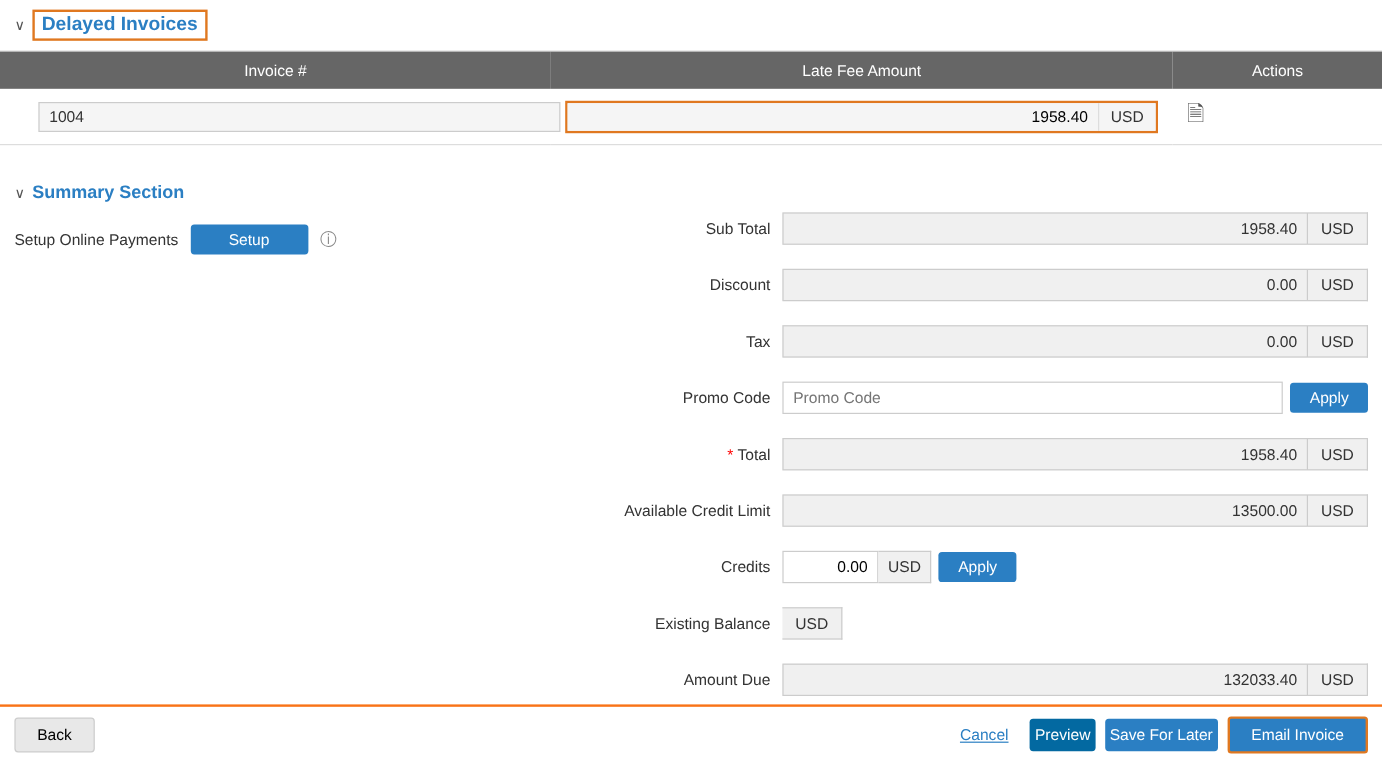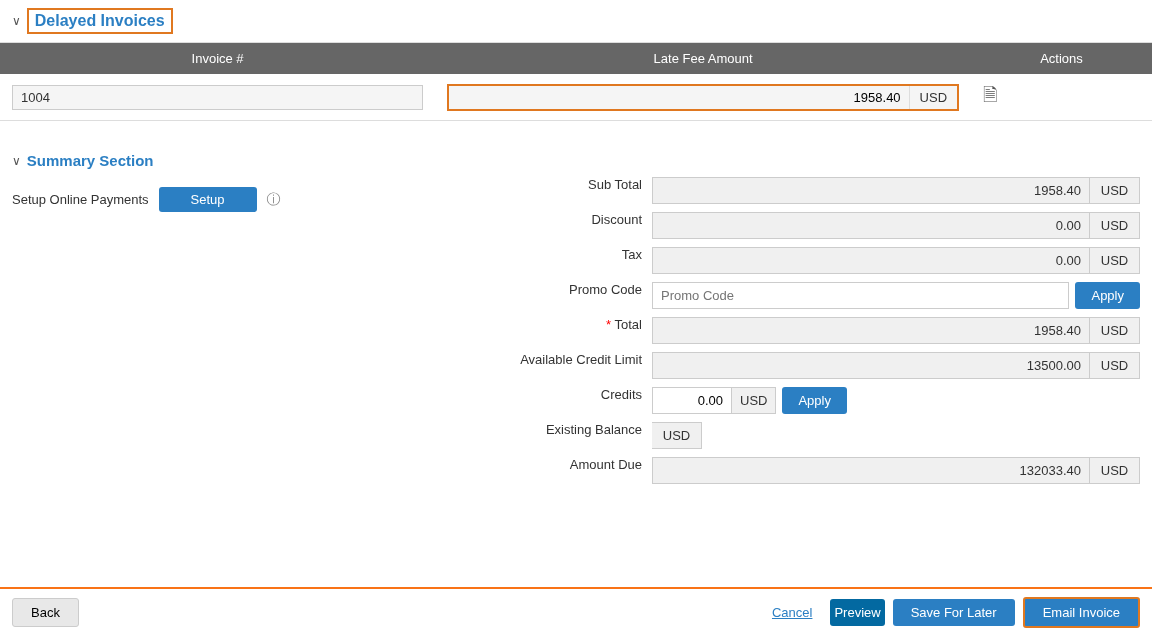--- a/index.html
+++ b/index.html
@@ -48,20 +48,21 @@
       padding: 8px 12px;
     }
 
     .invoice-input {
       border: 1px solid #ccc;
       background: #f5f5f5;
       padding: 4px 8px;
       width: 100%;
       font-size: 13px;
       color: #333;
+      margin-left: 20px;
     }
     .late-fee-input-wrapper {
       flex: 1;
       display: flex;
       align-items: center;
       border: 2px solid #e07820;
       background: #f5f5f5;
     }
     .late-fee-amount {
       flex: 1;
@@ -131,21 +132,22 @@
       font-size: 14px;
       cursor: pointer;
     }
 
     .right-section {
       flex: 1;
     }
 
     .summary-row {
       display: flex;
-      margin-bottom: 8px;
+      align-items: center;
+      margin-bottom: 20px;
     }
     .summary-label {
       width: 200px;
       text-align: right;
       padding-right: 10px;
       font-size: 13px;
       color: #333;
     }
     .summary-label.required::before {
       content: "* ";
@@ -244,21 +246,21 @@
       border: none;
       padding: 6px 4px;
       font-size: 13px;
       cursor: pointer;
       border-radius: 3px;
     }
     .save-later-btn {
       background: #2b7fc3;
       color: #fff;
       border: none;
-      padding: 6px 18px;
+      padding: 6px 4px;
       font-size: 13px;
       cursor: pointer;
       border-radius: 3px;
     }
     .email-invoice-btn {
       background: #2b7fc3;
       color: #fff;
       border: 2px solid #e07820;
       padding: 6px 18px;
       font-size: 13px;

